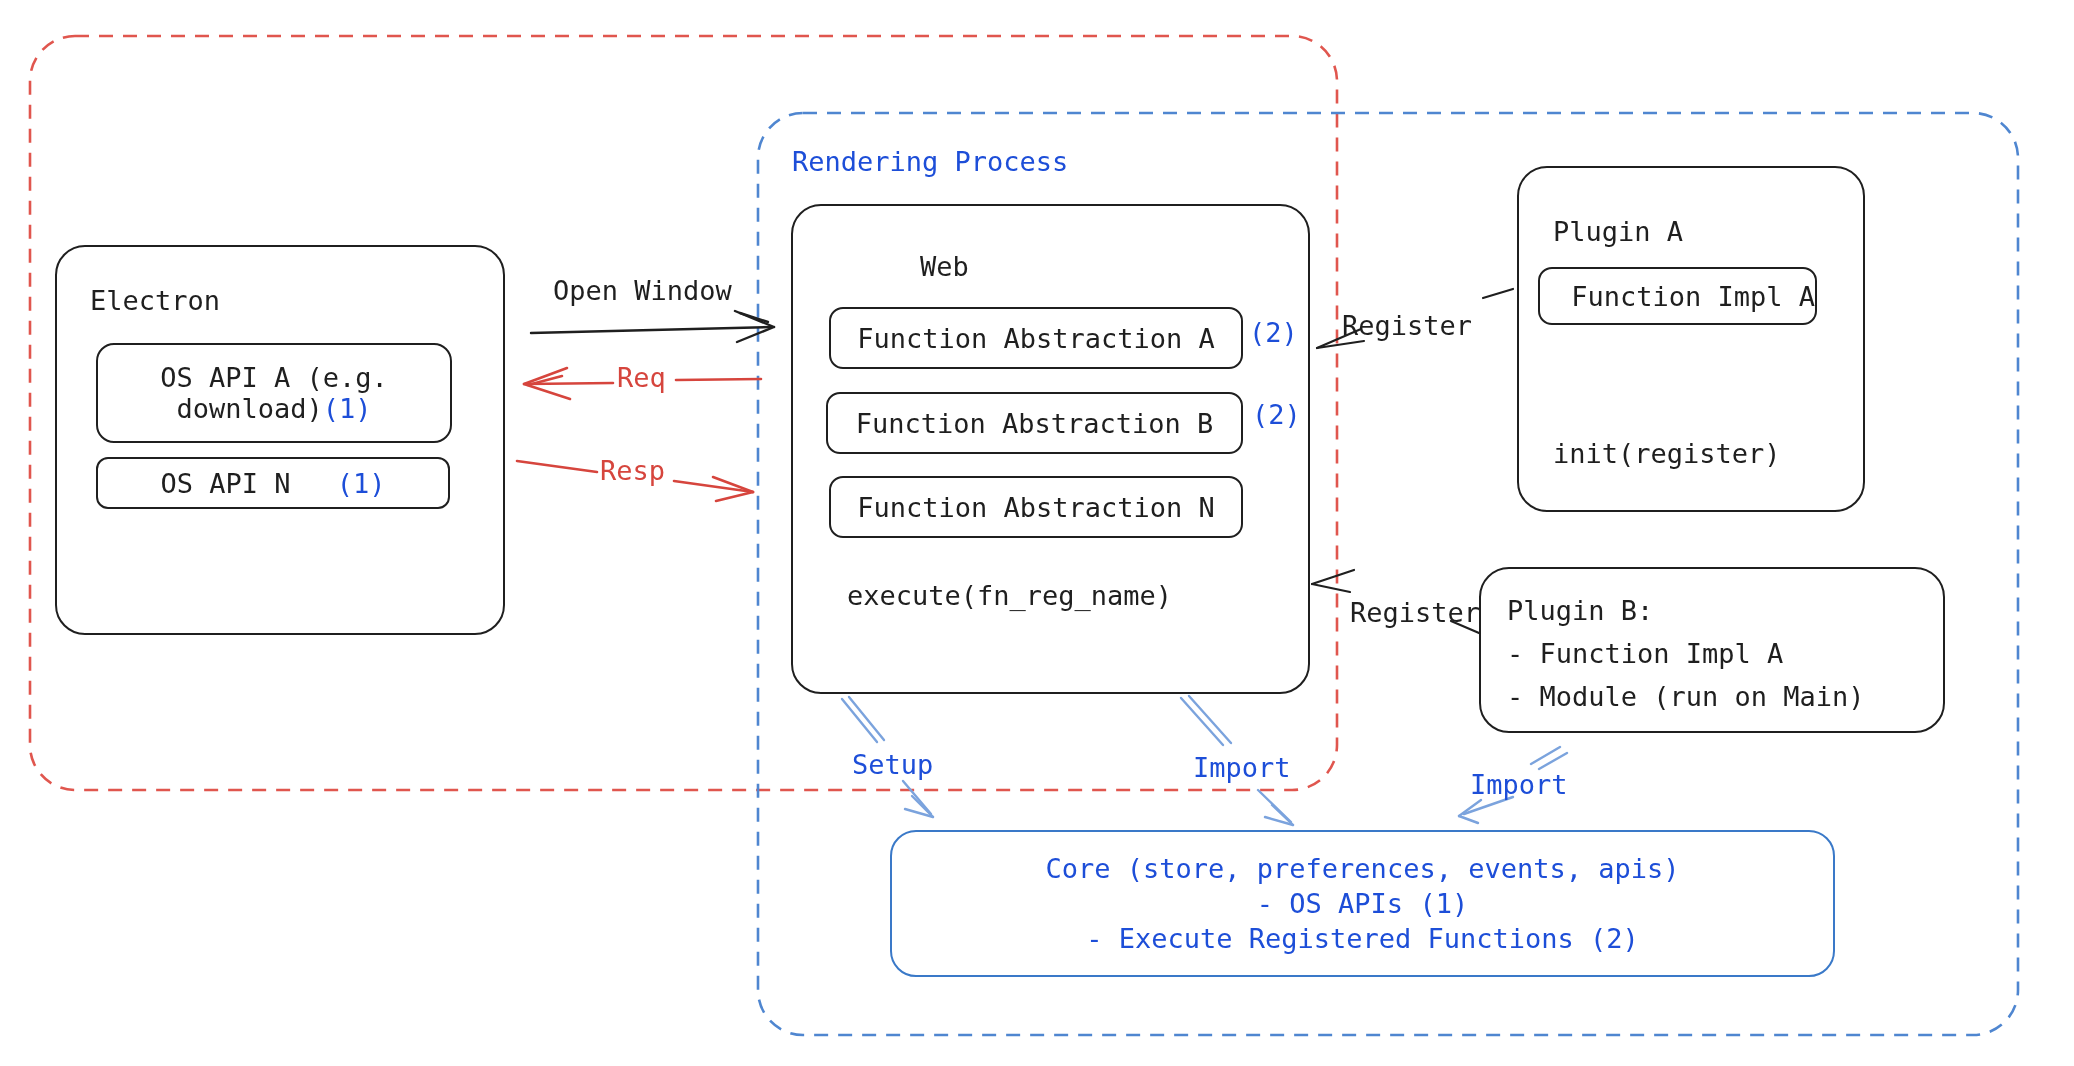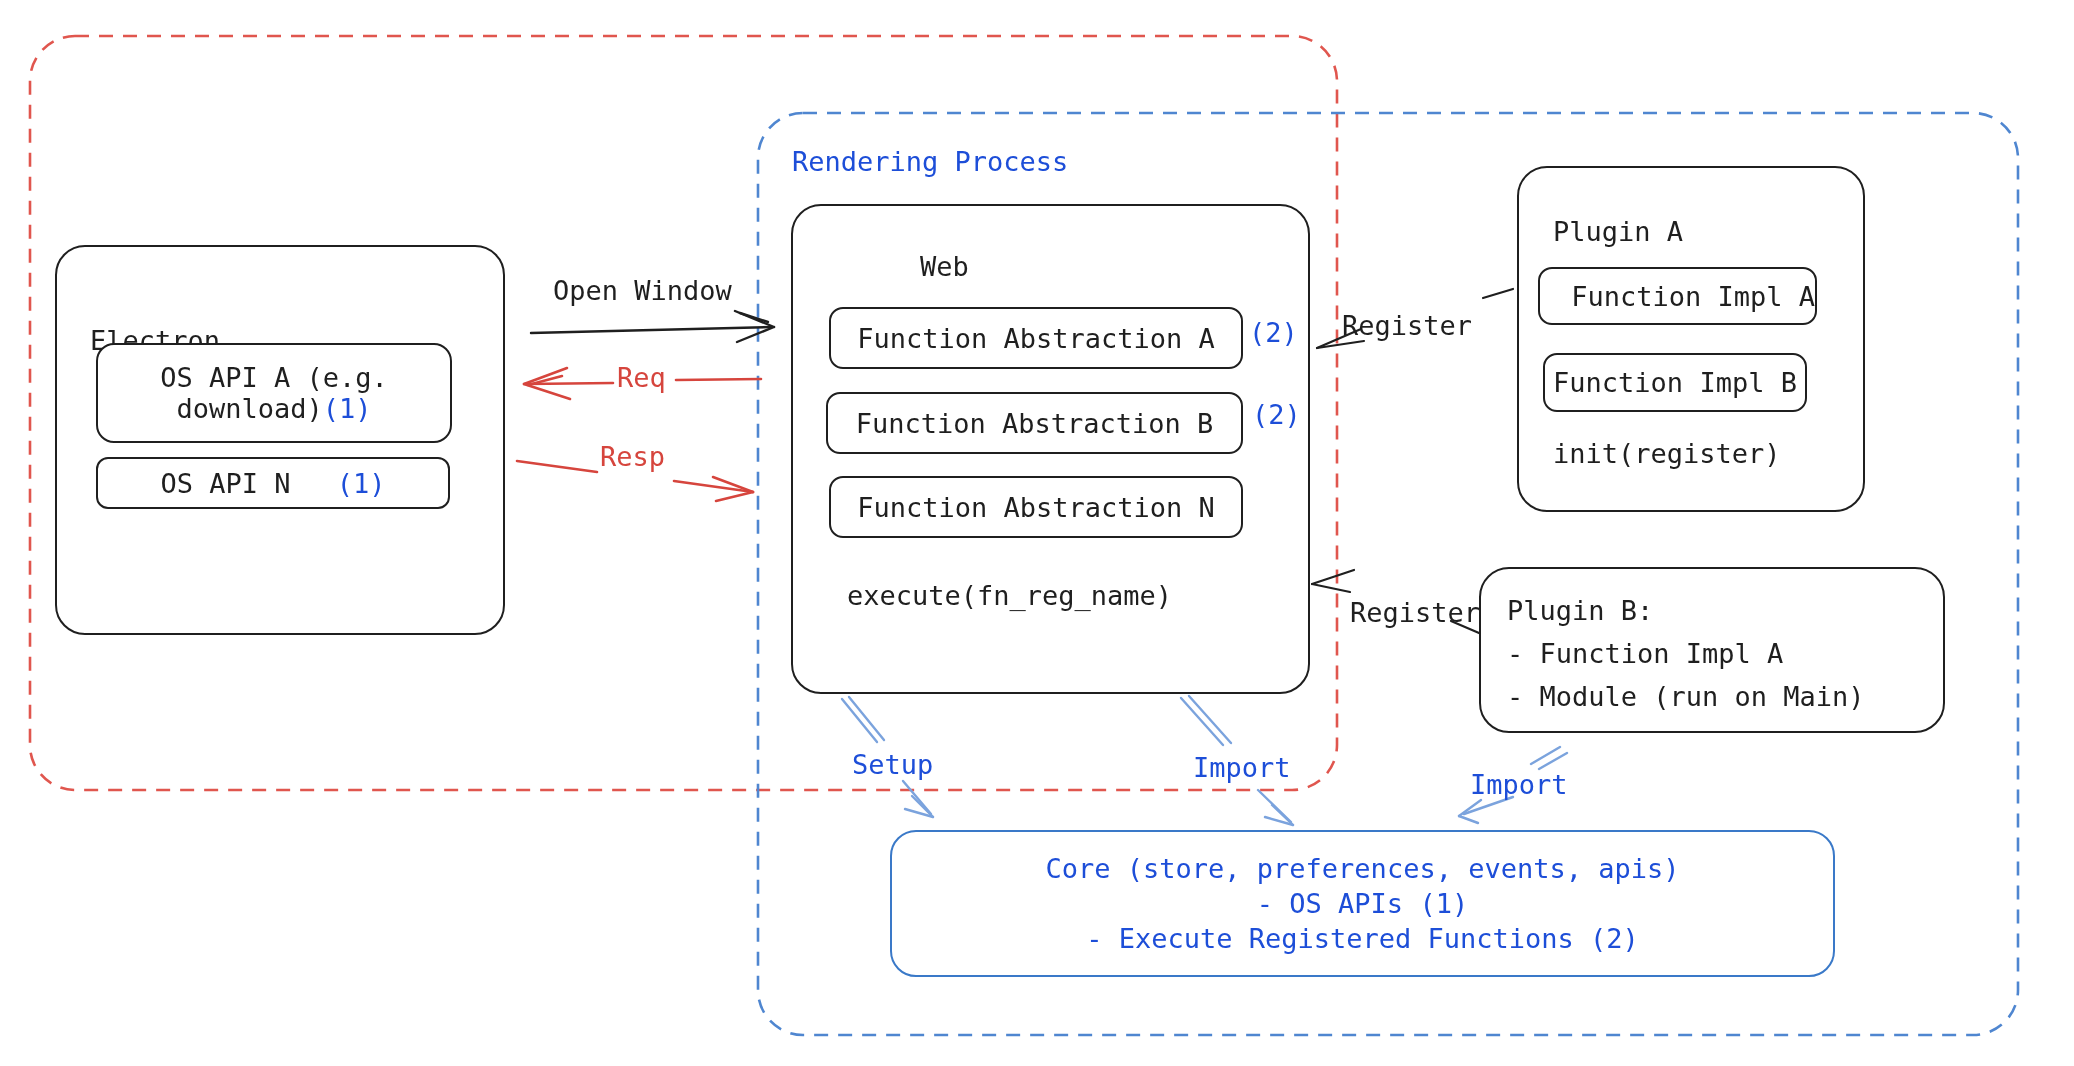--- a/index.html
+++ b/index.html
@@ -94,38 +94,38 @@
       <path d="M1513,797 L1464,814"></path>
       <path d="M1459,816 L1481,800"></path>
       <path d="M1459,816 L1478,823"></path>
     </g>
   </svg>
 
 
   <div class="lbl blue" style="left:792px;top:145px;">Rendering Process</div>
 
   <div class="box" style="left:55px;top:245px;width:450px;height:390px;"></div>
-  <div class="lbl" style="left:90px;top:284px;margin-top:40px;">Electron</div>
+  <div class="lbl" style="left:90px;top:284px;">Electron</div>
 
   <div class="ibox col" style="left:96px;top:343px;width:356px;height:100px;border-radius:18px;">
     <span class="inline-lbl">OS API A (e.g.</span>
     <span class="row" style="">
       <span class="inline-lbl">download)</span>
       <span class="inline-lbl blue">(1)</span>
     </span>
   </div>
 
   <div class="ibox row" style="left:96px;top:457px;width:354px;height:52px;gap:46px;border-radius:12px;">
     <span class="inline-lbl">OS API N</span>
     <span class="inline-lbl blue">(1)</span>
   </div>
 
   <div class="lbl" style="left:553px;top:274px;">Open Window</div>
   <div class="lbl red" style="left:617px;top:361px;">Req</div>
-  <div class="lbl red" style="left:600px;top:440px;text-align:right;">Resp</div>
+  <div class="lbl red" style="left:600px;top:454px;text-align:right;">Resp</div>
 
   <div class="box" style="left:791px;top:204px;width:519px;height:490px;"></div>
   <div class="lbl" style="left:920px;top:250px;">Web</div>
 
   <div class="ibox" style="left:829px;top:307px;width:414px;height:62px;">
     <span class="inline-lbl">Function Abstraction A</span>
   </div>
   <div class="lbl blue" style="left:1249px;top:316px;">(2)</div>
 
   <div class="ibox" style="left:826px;top:392px;width:417px;height:62px;">
@@ -142,23 +142,20 @@
   <div class="lbl" style="left:1342px;top:309px;">Register</div>
   <div class="lbl" style="left:1350px;top:596px;">Register</div>
 
   <div class="box" style="left:1517px;top:166px;width:348px;height:346px;"></div>
   <div class="lbl" style="left:1553px;top:215px;">Plugin A</div>
 
   <div class="ibox" style="left:1538px;top:267px;width:279px;height:58px;justify-content:flex-end;">
     <span class="inline-lbl">Function Impl A</span>
   </div>
 
-  <div class="ibox" style="left:1543px;top:353px;width:264px;height:59px;">
-    <span class="inline-lbl">Function Impl B</span>
-  </div>
 
   <div class="lbl" style="left:1553px;top:437px;">init(register)</div>
 
   <div class="box" style="left:1479px;top:567px;width:466px;height:166px;"></div>
   <div class="lbl" style="left:1507px;top:589px;line-height:43px;">Plugin B:
 - Function Impl A
 - Module (run on Main)</div>
 
   <div class="lbl blue" style="left:852px;top:748px;">Setup</div>
   <div class="lbl blue" style="left:1193px;top:751px;">Import</div>

